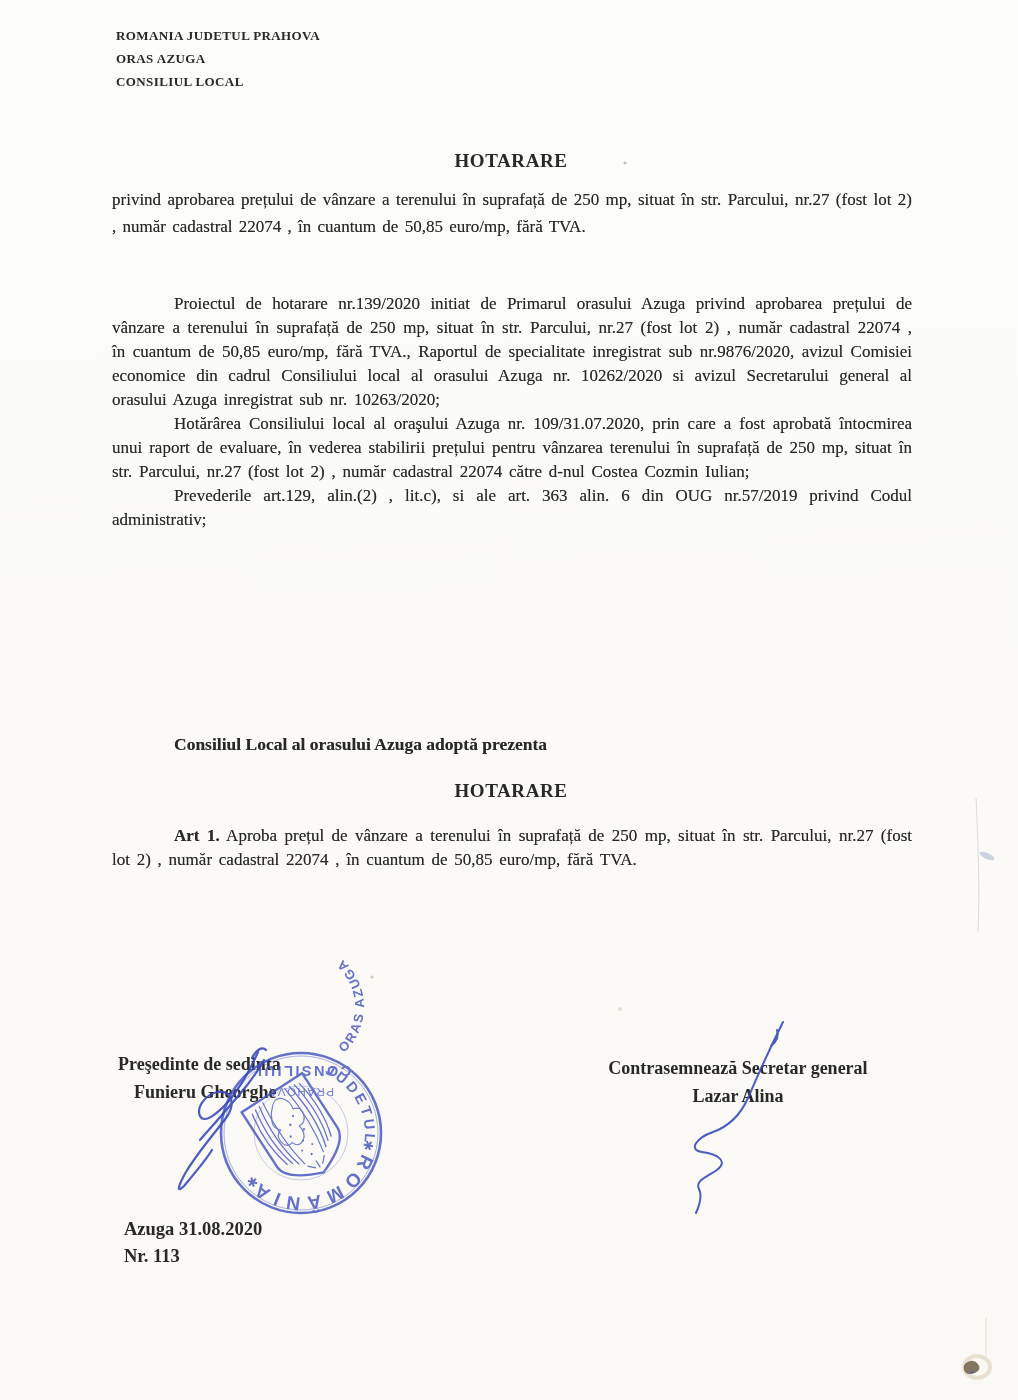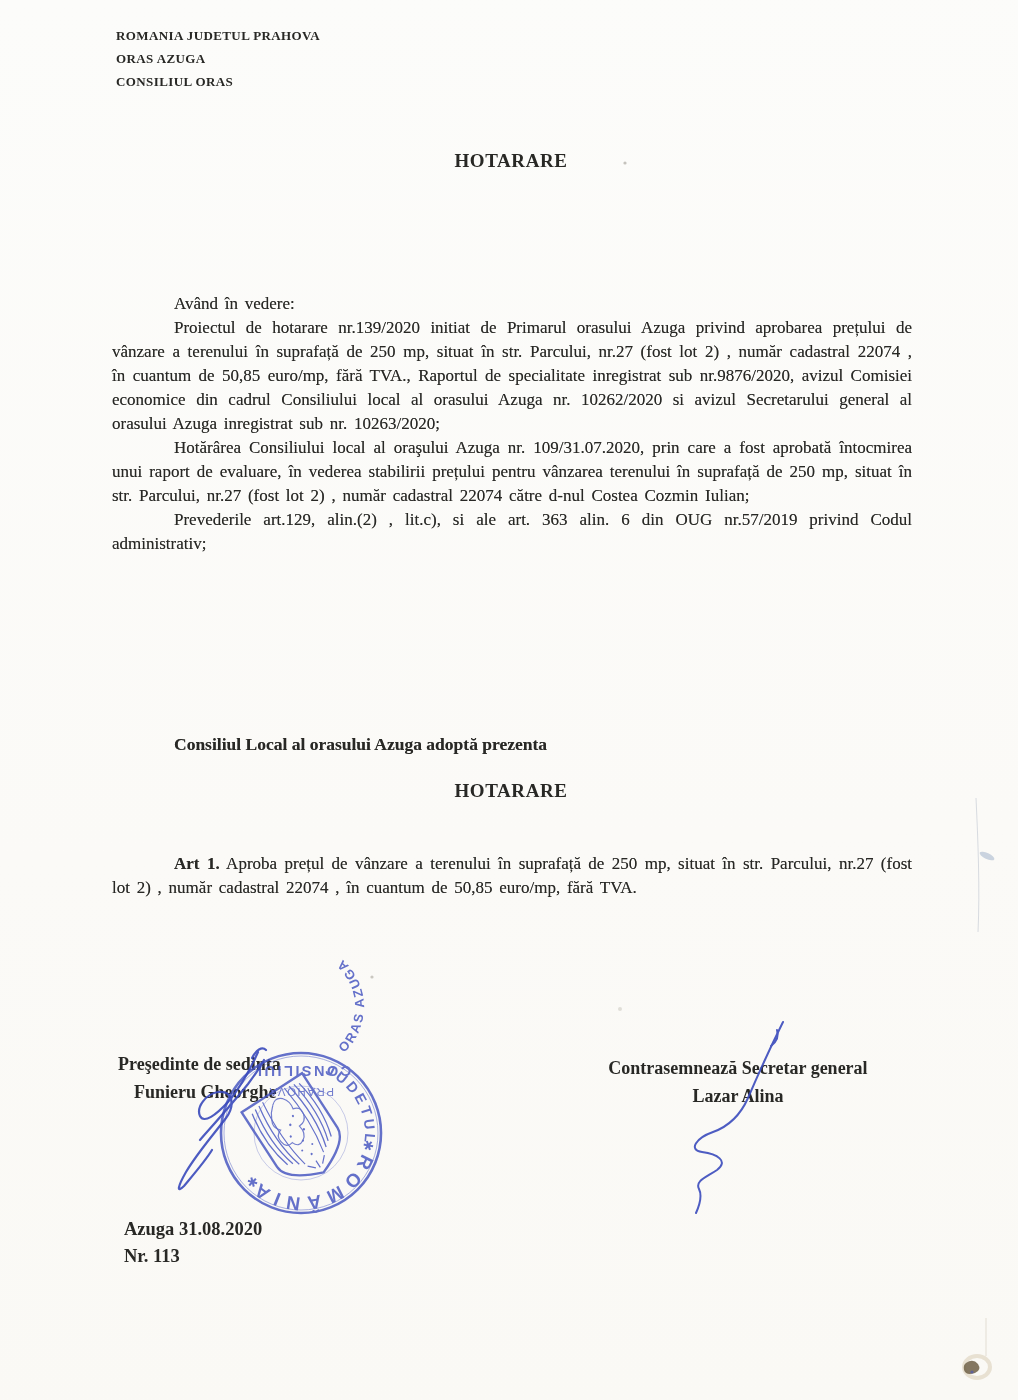--- a/index.html
+++ b/index.html
@@ -20,45 +20,45 @@
   }
   .b { font-weight:bold; }
   .header { left:116px; top:24px; font-weight:bold; font-size:13px; line-height:23px; letter-spacing:.4px; }
   .title1 { left:112px; top:150px; width:798px; text-align:center; font-weight:bold; font-size:19px; letter-spacing:.6px; }
   .subtitle { left:112px; top:186px; width:800px; line-height:27px; text-align:justify; text-align-last:left; word-spacing:2px; }
   .bodytext { left:112px; top:292px; width:800px; text-align:justify; text-align-last:left; word-spacing:2.5px; }
   .bodytext p, .article p { margin:0; text-indent:62px; }
   .spacer { height:24px; }
   .adoption { left:112px; top:732px; width:800px; font-weight:bold; text-indent:62px; font-size:17.5px; }
   .title2 { left:112px; top:780px; width:798px; text-align:center; font-weight:bold; font-size:19px; letter-spacing:.6px; }
-  .article { width:800px; text-align:justify; text-align-last:left; word-spacing:2.5px;margin-top:28px; }
+  .article { width:800px; text-align:justify; text-align-last:left; word-spacing:2.5px; }
   .article1 { left:112px; top:824px; }
   .article2 { left:112px; top:914px; }
   .sig { font-weight:bold; font-size:18px; line-height:28px; }
   .sig-left { left:118px; top:1050px; }
   .sig-left .name { padding-left:16px; }
   .sig-right { left:578px; top:1054px; width:320px; text-align:center; }
   .footer { left:117px; top:1216px; font-weight:bold; font-size:18.5px; line-height:27px;margin-left:7px; }
   svg.overlay { left:0; top:0; pointer-events:none; }
 </style>
 </head>
 <body>
 
 <div class="page">
 
   <div class="abs header">
     <div>ROMANIA JUDETUL PRAHOVA</div>
     <div>ORAS AZUGA</div>
-    <div>CONSILIUL ORAS</div>
+    <div>CONSILIUL LOCAL</div>
   </div>
 
   <div class="abs title1">HOTARARE</div>
+  <div class="abs subtitle txt">privind aprobarea prețului de vânzare a terenului în suprafață  de 250 mp, situat în str. Parcului, nr.27 (fost lot 2) , număr cadastral 22074 , în cuantum de  50,85 euro/mp, fără TVA.</div>
 
   <div class="abs bodytext txt">
-    <p>Având în vedere:</p>
     <p>Proiectul de hotarare nr.139/2020 initiat de Primarul orasului Azuga privind aprobarea prețului de vânzare a terenului în suprafață de 250 mp, situat în str. Parcului, nr.27 (fost lot 2) , număr cadastral 22074 , în cuantum de  50,85 euro/mp, fără TVA., Raportul de specialitate inregistrat sub nr.9876/2020, avizul Comisiei economice din cadrul Consiliului local al orasului Azuga nr. 10262/2020 si avizul Secretarului general al orasului Azuga inregistrat sub nr. 10263/2020;</p>
     <p>Hotărârea Consiliului local al oraşului Azuga nr. 109/31.07.2020, prin care a fost aprobată întocmirea unui raport  de evaluare, în vederea stabilirii prețului pentru vânzarea terenului în suprafață de 250 mp, situat în str. Parcului, nr.27 (fost lot 2) , număr cadastral 22074 către d-nul Costea Cozmin Iulian;</p>
     <p>Prevederile art.129, alin.(2) , lit.c), si ale art. 363 alin. 6 din OUG nr.57/2019 privind Codul administrativ;</p>
     <div class="spacer"></div>
   </div>
 
   <div class="abs adoption txt">Consiliul Local al orasului Azuga adoptă prezenta</div>
   <div class="abs title2">HOTARARE</div>
 
   <div class="abs article article1 txt">

